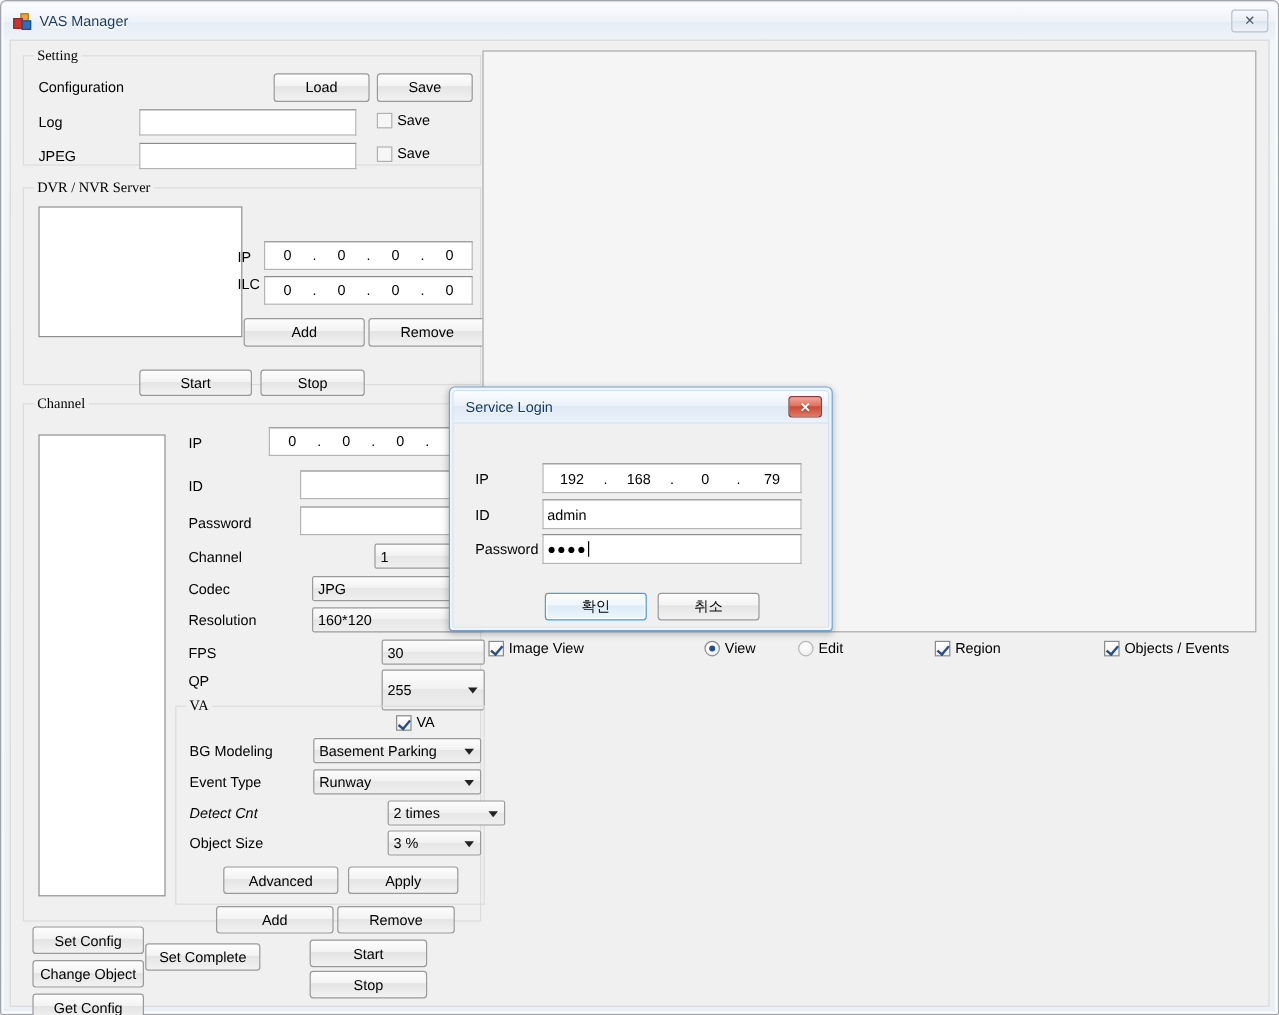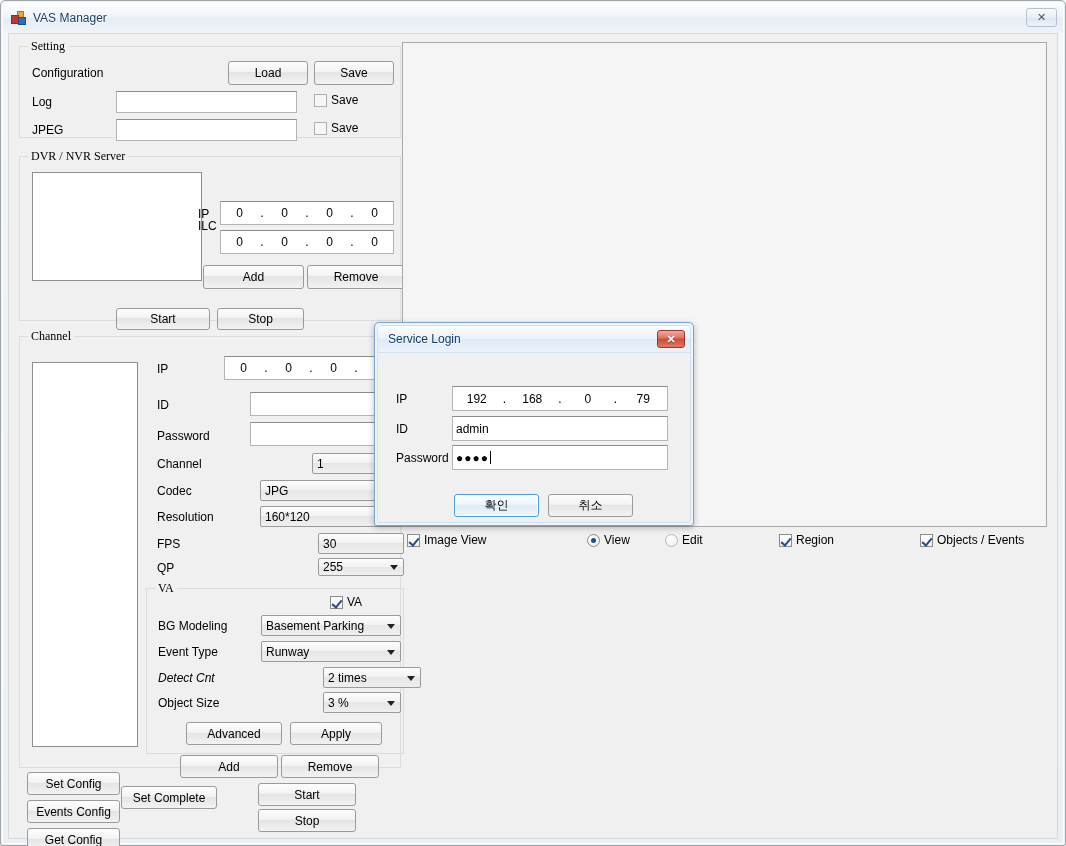--- a/index.html
+++ b/index.html
@@ -354,21 +354,21 @@
       <div class="ipbox" style="left:200px; top:44px; width:174px; height:24px;">
         <span class="seg">0</span>
         <span class="dot">.</span>
         <span class="seg">0</span>
         <span class="dot">.</span>
         <span class="seg">0</span>
         <span class="dot">.</span>
         <span class="seg">0</span>
       </div>
 
-      <span class="lbl" style="left:178px; top:62px;">ILC</span>
+      <span class="lbl" style="left:178px; top:73px;">ILC</span>
       <div class="ipbox" style="left:200px; top:73px; width:174px; height:24px;">
         <span class="seg">0</span>
         <span class="dot">.</span>
         <span class="seg">0</span>
         <span class="dot">.</span>
         <span class="seg">0</span>
         <span class="dot">.</span>
         <span class="seg">0</span>
       </div>
 
@@ -419,21 +419,21 @@
 
       </div>
 
       <span class="lbl" style="left:137px; top:200px;">FPS</span>
       <div class="combo clipped" style="left:298px; top:196px; width:86px; height:21px;">
         <span>30</span>
 
       </div>
 
       <span class="lbl" style="left:137px; top:224px;">QP</span>
-      <div class="combo" style="left:298px; top:221px; width:86px; height:18px;">
+      <div class="combo" style="left:298px; top:221px; width:86px; height:34px;">
         <span>255</span>
         <span class="arrow"></span>
       </div>
 
       <div class="group" style="left:126px; top:251px; width:258px; height:166px;">
         <span class="group-title" style="background:#f0f0f0;">VA</span>
 
         <div class="cbrow" style="left:183px; top:6px;">
           <span class="cbox checked"></span>
           <span>VA</span>
@@ -465,21 +465,21 @@
 
         <div class="btn" style="left:39px; top:133px; width:96px; height:23px;">Advanced</div>
         <div class="btn" style="left:143px; top:133px; width:92px; height:23px;">Apply</div>
       </div>
 
       <div class="btn" style="left:160px; top:418px; width:98px; height:23px;">Add</div>
       <div class="btn" style="left:261px; top:418px; width:98px; height:23px;">Remove</div>
     </div>
 
     <div class="btn" style="left:18px; top:738px; width:93px; height:23px;">Set Config</div>
-    <div class="btn" style="left:18px; top:766px; width:93px; height:23px;">Events Config</div>
+    <div class="btn" style="left:18px; top:766px; width:93px; height:23px;">Change Object</div>
     <div class="btn" style="left:18px; top:794px; width:93px; height:23px;">Get Config</div>
 
     <div class="btn" style="left:112px; top:752px; width:96px; height:23px;">Set Complete</div>
 
     <div class="btn" style="left:249px; top:749px; width:98px; height:23px;">Start</div>
     <div class="btn" style="left:249px; top:775px; width:98px; height:23px;">Stop</div>
 
     <div class="imagepanel" style="left:393px; top:8px; width:645px; height:485px;"></div>
 
     <div class="cbrow" style="left:398px; top:499px;">

